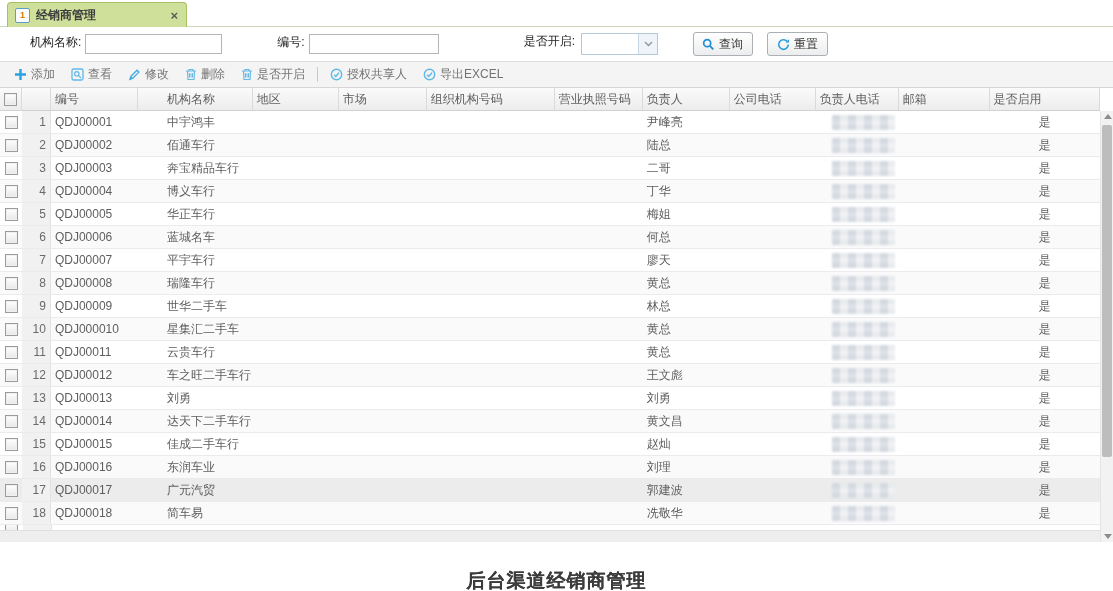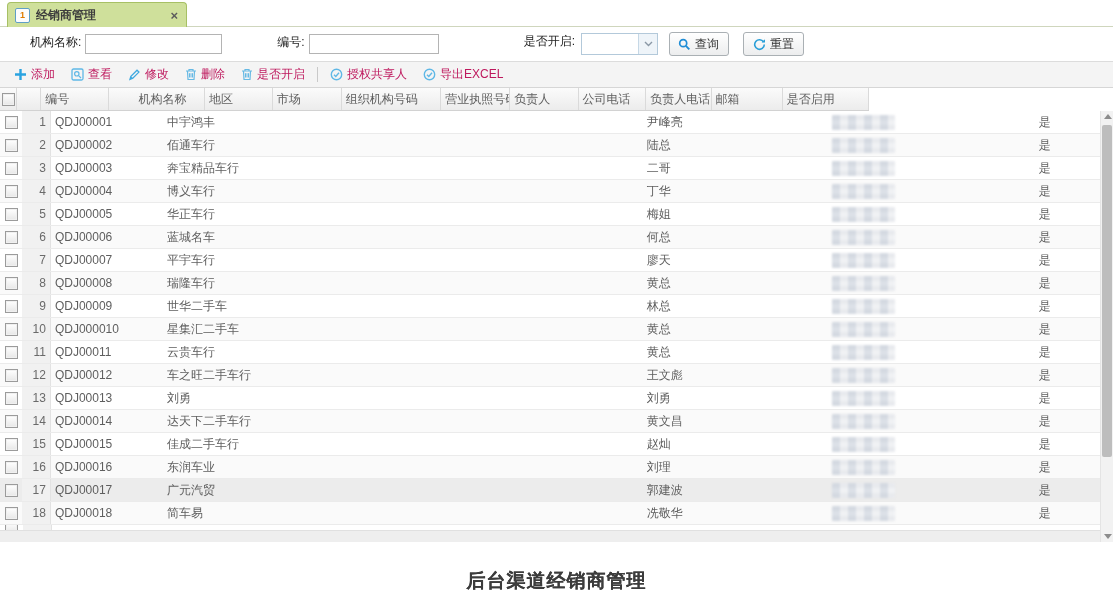--- a/index.html
+++ b/index.html
@@ -24,29 +24,29 @@
   .f1{margin-left:30px;} .f2{margin-left:26px;} .f3{margin-left:55px;} .f4{margin-left:85px;}
   .input-wrap{position:relative;display:inline-block;}
   .ti{height:20px;border:1px solid #b4b4b4;box-sizing:border-box;background:#fff;padding:0 4px;font-size:12px;outline:none;}
   .w1{width:137px;} .w2{width:133px;} .w3{width:130px;}
   .caret{position:absolute;left:5px;top:3px;width:1px;height:14px;background:#1a1a1a;}
   .select{width:77px;height:22px;border:1px solid #b3c9da;box-sizing:border-box;display:flex;margin-left:2px;background:#fff;cursor:pointer;}
   .select .val{flex:1;}
   .select .arrow{width:18px;background:#eef4f9;border-left:1px solid #c6d8e6;display:flex;align-items:center;justify-content:center;}
   .btn{height:24px;border:1px solid #aab0b4;border-radius:3px;background:linear-gradient(#ffffff,#ecedee);
        display:inline-flex;align-items:center;gap:4px;padding:0 9px;font-size:12px;color:#333;cursor:pointer;}
-  .btn-query{margin-left:11px;padding-left:8px;} .btn-reset{margin-left:14px;}
+  .btn-query{margin-left:35px;padding-left:8px;} .btn-reset{margin-left:14px;}
   
   .toolbar{height:27px;background:#f4f4f4;border-top:1px solid #dcdcdc;border-bottom:1px solid #d6d6d6;
-       display:flex;align-items:center;padding-left:6px;box-sizing:border-box;font-size:12px;color:#be185d;}
+       display:flex;align-items:center;padding-left:6px;box-sizing:border-box;font-size:12px;color:#737373;}
   .tb-item{display:flex;align-items:center;gap:4px;padding:0 8px;cursor:pointer;white-space:nowrap;}
   .tb-sep{width:1px;height:15px;background:#c9c9c9;margin:0 4px;}
   
   .grid{position:relative;width:1113px;}
-  .ghead{display:flex;width:869px;height:23px;box-sizing:border-box;
+  .ghead{display:flex;width:1100px;height:23px;box-sizing:border-box;
        background:linear-gradient(#fbfbfb,#ececec);border-bottom:1px solid #d2d2d2;font-size:12px;color:#474747;font-family:Liberation Mono, monospace;}
   .ghead .cell{border-right:1px solid #dadada;}
   .cell{display:flex;align-items:center;padding:0 4px;box-sizing:border-box;height:100%;
        overflow:hidden;white-space:nowrap;font-size:12px;color:#5e5e5e;}
   .c-check{width:23px;justify-content:center;padding:0;}
   .c-num{width:29px;justify-content:flex-end;color:#6a6a6a;}
   .c-code{width:89px;}
   .c-name{width:92px;margin-left:25px;}
   .c-region{width:88px;}
   .c-market{width:90px;text-align:center;}

